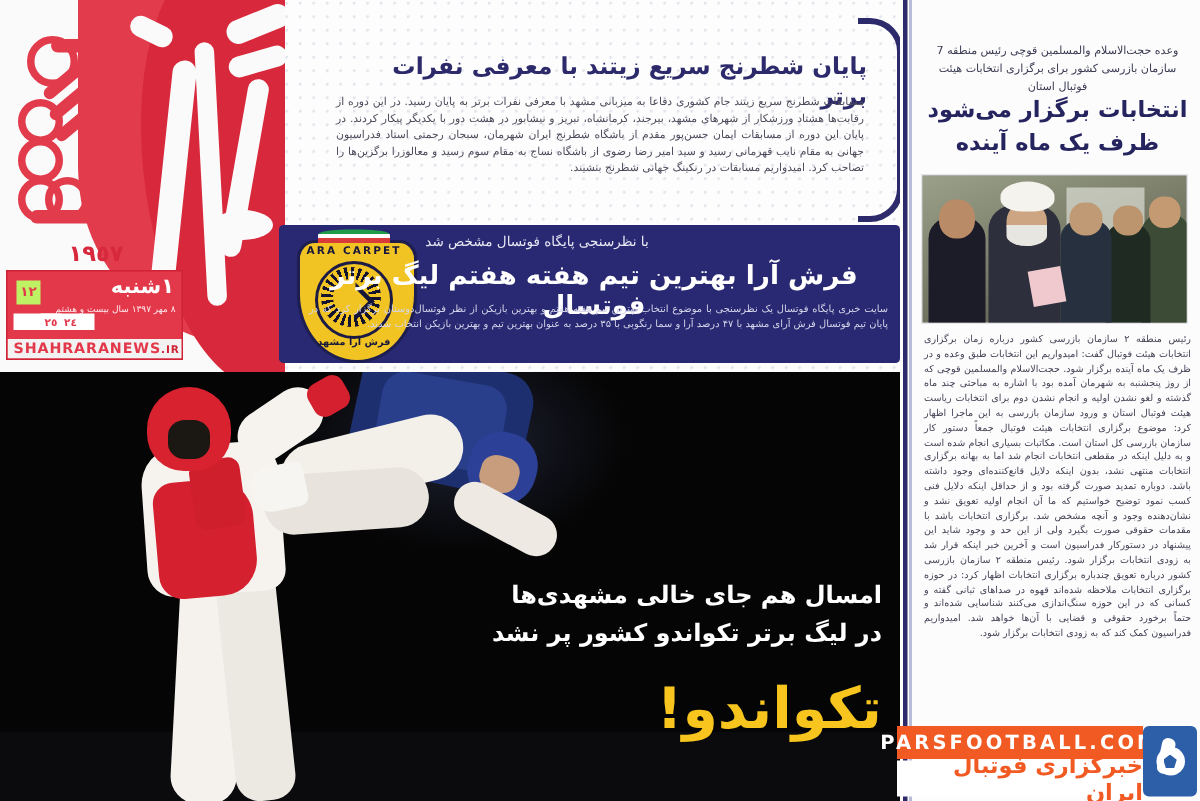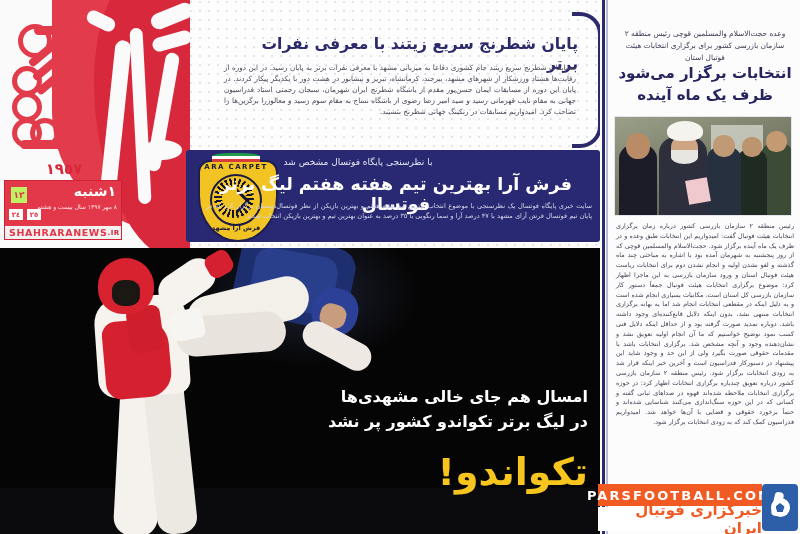--- a/index.html
+++ b/index.html
@@ -56,22 +56,22 @@
   }
   #datebox .dayname{
     position:absolute;right:5px;top:2px;font-size:14px;font-weight:bold;color:#fff;
   }
   #datebox .sq{
     position:absolute;left:6px;top:6px;width:16px;height:16px;
     background:#bef264;color:#e2384a;font-size:9px;font-weight:bold;
     display:flex;align-items:center;justify-content:center;
   }
   #datebox .sq2{
-    position:absolute;left:4px;top:28px;width:14px;height:11px;background:#fff;color:#e2384a;
-    font-size:7px;display:flex;align-items:center;justify-content:center;font-weight:bold;
+    position:absolute;left:4px;top:28px;width:32px;height:11px;background:#fff;color:#e2384a;
+    font-size:7px;display:flex;align-items:center;justify-content:center;font-weight:bold;padding-left:22px;
   }
   #datebox .sq3{
     position:absolute;left:22px;top:28px;width:14px;height:11px;background:#ffffff;color:#e2384a;
     font-size:7px;display:flex;align-items:center;justify-content:center;font-weight:bold;
   }
   #datebox .meta{
     position:absolute;right:4px;top:22px;font-size:6px;line-height:7.5px;text-align:right;color:#ffe9ec;
   }
   #datebox .brand{
     position:absolute;left:0;bottom:0;width:100%;height:13px;
@@ -375,21 +375,21 @@
     </div>
     <div class="tk-head">
       <div>تکواندو!</div>
     </div>
   </div>
 
   <div id="rightcol">
     <div class="railL"></div>
     <div class="railL2"></div>
     <div class="inner">
-      <div class="rc-kicker">وعده حجت‌الاسلام والمسلمین قوچی رئیس منطقه ٢ سازمان بازرسی کشور برای برگزاری انتخابات هیئت فوتبال استان</div>
+      <div class="rc-kicker">وعده حجت‌الاسلام والمسلمین قوچی رئیس منطقه 7 سازمان بازرسی کشور برای برگزاری انتخابات هیئت فوتبال استان</div>
       <div class="rc-head">
         <div>انتخابات برگزار می‌شود</div>
         <div>ظرف یک ماه آینده</div>
       </div>
       <div class="rc-photo">
         <div class="rp-wall"></div>
         <div class="rp-win"></div>
         <div class="rp-p5"></div>
         <div class="rp-p5h"></div>
         <div class="rp-p4"></div>

